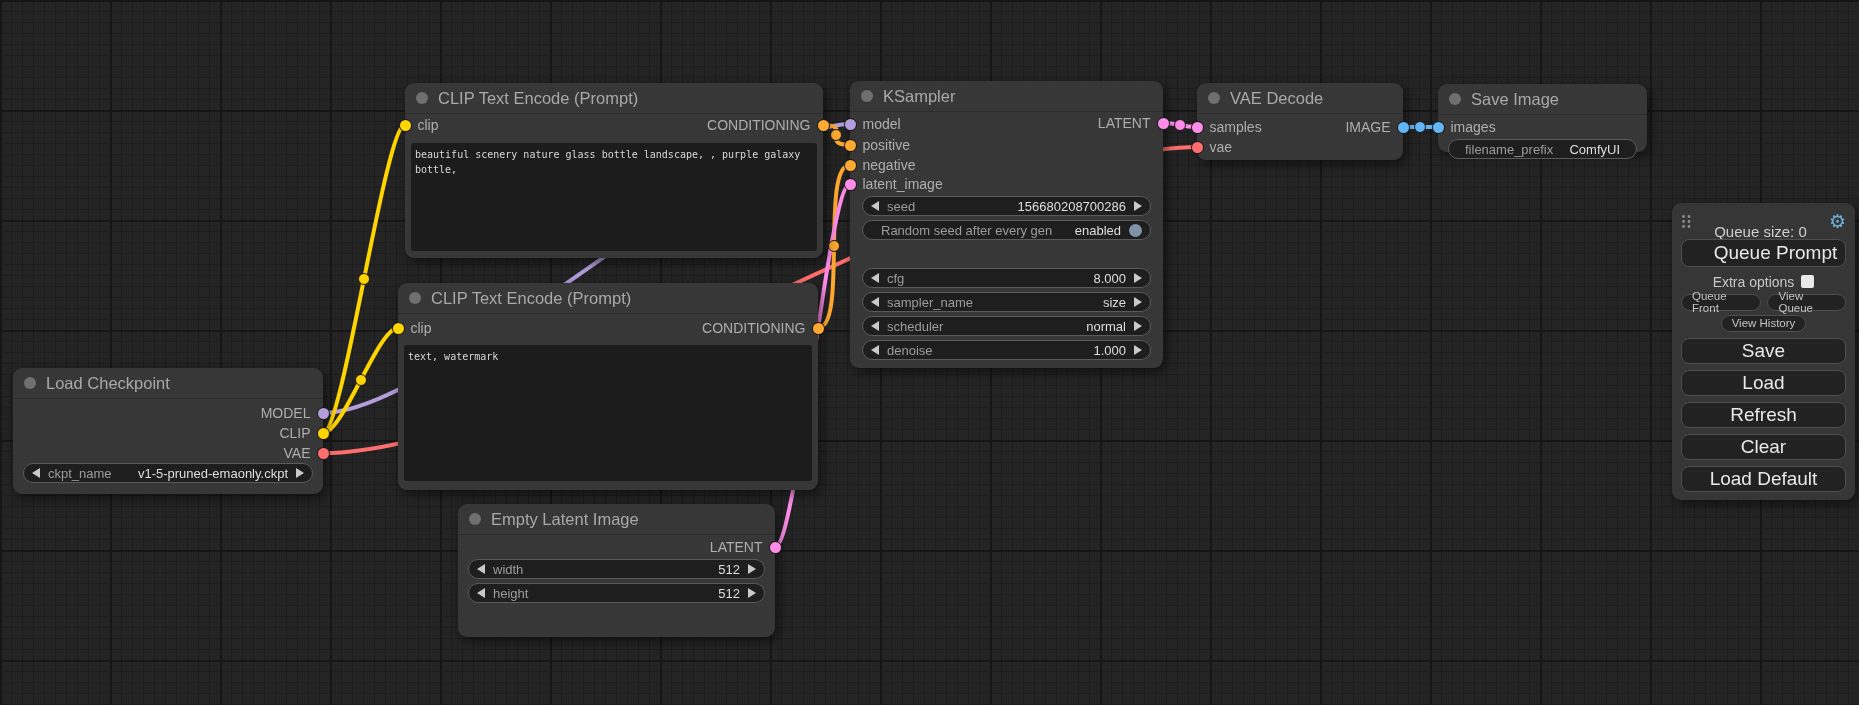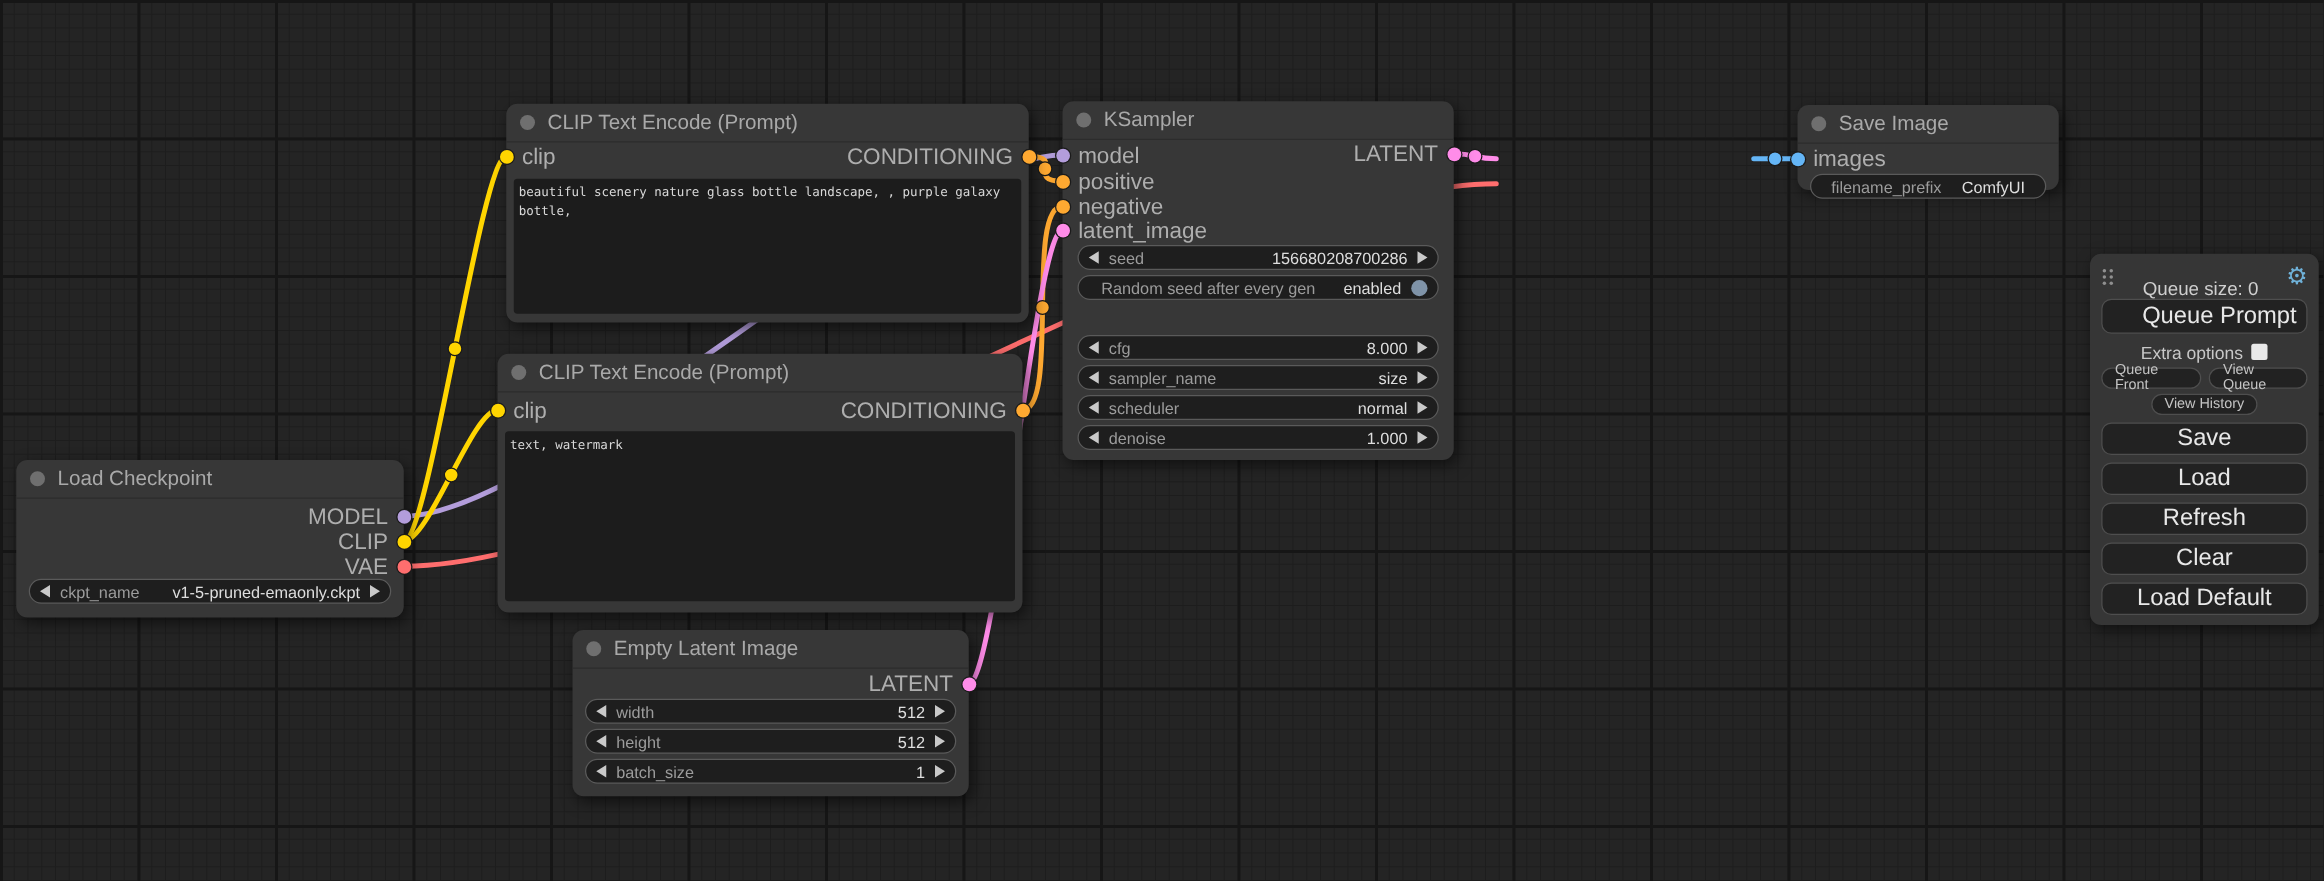--- a/index.html
+++ b/index.html
@@ -21,21 +21,21 @@
   .node {
     position:absolute; z-index:2; background:#373737; border-radius:9px;
     box-shadow:3px 4px 12px rgba(0,0,0,.55); color:#adadad;
   }
   .ntitle {
     display:flex; align-items:center; gap:10px; height:30px; padding:0 11px;
     font-size:16.5px; color:#a9a9a9; border-bottom:1px solid #2c2c2c;
     white-space:nowrap; overflow:hidden;
   }
   .tdot { width:12px; height:12px; border-radius:50%; flex:0 0 auto; }
-  .port { position:absolute; display:flex; align-items:center; gap:7px; height:16px; font-size:18px; color:#aeaeae; white-space:nowrap; }
+  .port { position:absolute; display:flex; align-items:center; gap:7px; height:16px; font-size:14px; color:#aeaeae; white-space:nowrap; }
   .port .dot { width:11px; height:11px; border-radius:50%; box-shadow:0 0 0 1px #1b1b1b; flex:0 0 auto; }
   .port.in  { left:-5.5px; }
   .port.out { right:-5.5px; flex-direction:row-reverse;justify-content:space-between; }
 
   .textarea {
     position:absolute; left:6px; right:6px; background:#1c1c1c; border-radius:3px;
     color:#d8d8d8; font-family:"DejaVu Sans Mono", monospace; font-size:10px;
     line-height:1.45; padding:5px 4px; white-space:pre-wrap; word-break:break-word;
     box-sizing:border-box; overflow:hidden;
   }
@@ -180,26 +180,20 @@
       <span class="wlabel">width</span>
       <span class="wvalue">512</span>
       <span class="arr r"></span>
     </div>
     <div class="widget" style="top:79px">
       <span class="arr l"></span>
       <span class="wlabel">height</span>
       <span class="wvalue">512</span>
       <span class="arr r"></span>
     </div>
-    <div class="widget" style="top:103px">
-      <span class="arr l"></span>
-      <span class="wlabel">batch_size</span>
-      <span class="wvalue">1</span>
-      <span class="arr r"></span>
-    </div>
   </div>
 
   <div class="node" id="node-ksampler">
     <div class="ntitle">
       <span class="tdot" style="background-color: rgb(111, 111, 111);"></span>
       <span>KSampler</span>
     </div>
     <div class="port in" style="top:35px">
       <span class="dot" style="background-color: rgb(179, 157, 219);"></span>
       <span>model</span>
@@ -251,20 +245,38 @@
       <span class="arr r"></span>
     </div>
     <div class="widget" style="top:259px; left:12px; right:12px">
       <span class="arr l"></span>
       <span class="wlabel">denoise</span>
       <span class="wvalue">1.000</span>
       <span class="arr r"></span>
     </div>
   </div>
 
+  <div class="node" id="node-vae-decode">
+    <div class="ntitle">
+      <span class="tdot" style="background-color: rgb(111, 111, 111);"></span>
+      <span>VAE Decode</span>
+    </div>
+    <div class="port in" style="top:36px">
+      <span class="dot" style="background-color: rgb(255, 140, 233);"></span>
+      <span>samples</span>
+    </div>
+    <div class="port in" style="top:56px">
+      <span class="dot" style="background-color: rgb(255, 110, 110);"></span>
+      <span>vae</span>
+    </div>
+    <div class="port out" style="top:36px">
+      <span class="dot" style="background-color: rgb(100, 181, 246);"></span>
+      <span>IMAGE</span>
+    </div>
+  </div>
 
   <div class="node" id="node-save-image">
     <div class="ntitle">
       <span class="tdot" style="background-color: rgb(111, 111, 111);"></span>
       <span>Save Image</span>
     </div>
     <div class="port in" style="top:35px">
       <span class="dot" style="background-color: rgb(100, 181, 246);"></span>
       <span>images</span>
     </div>

